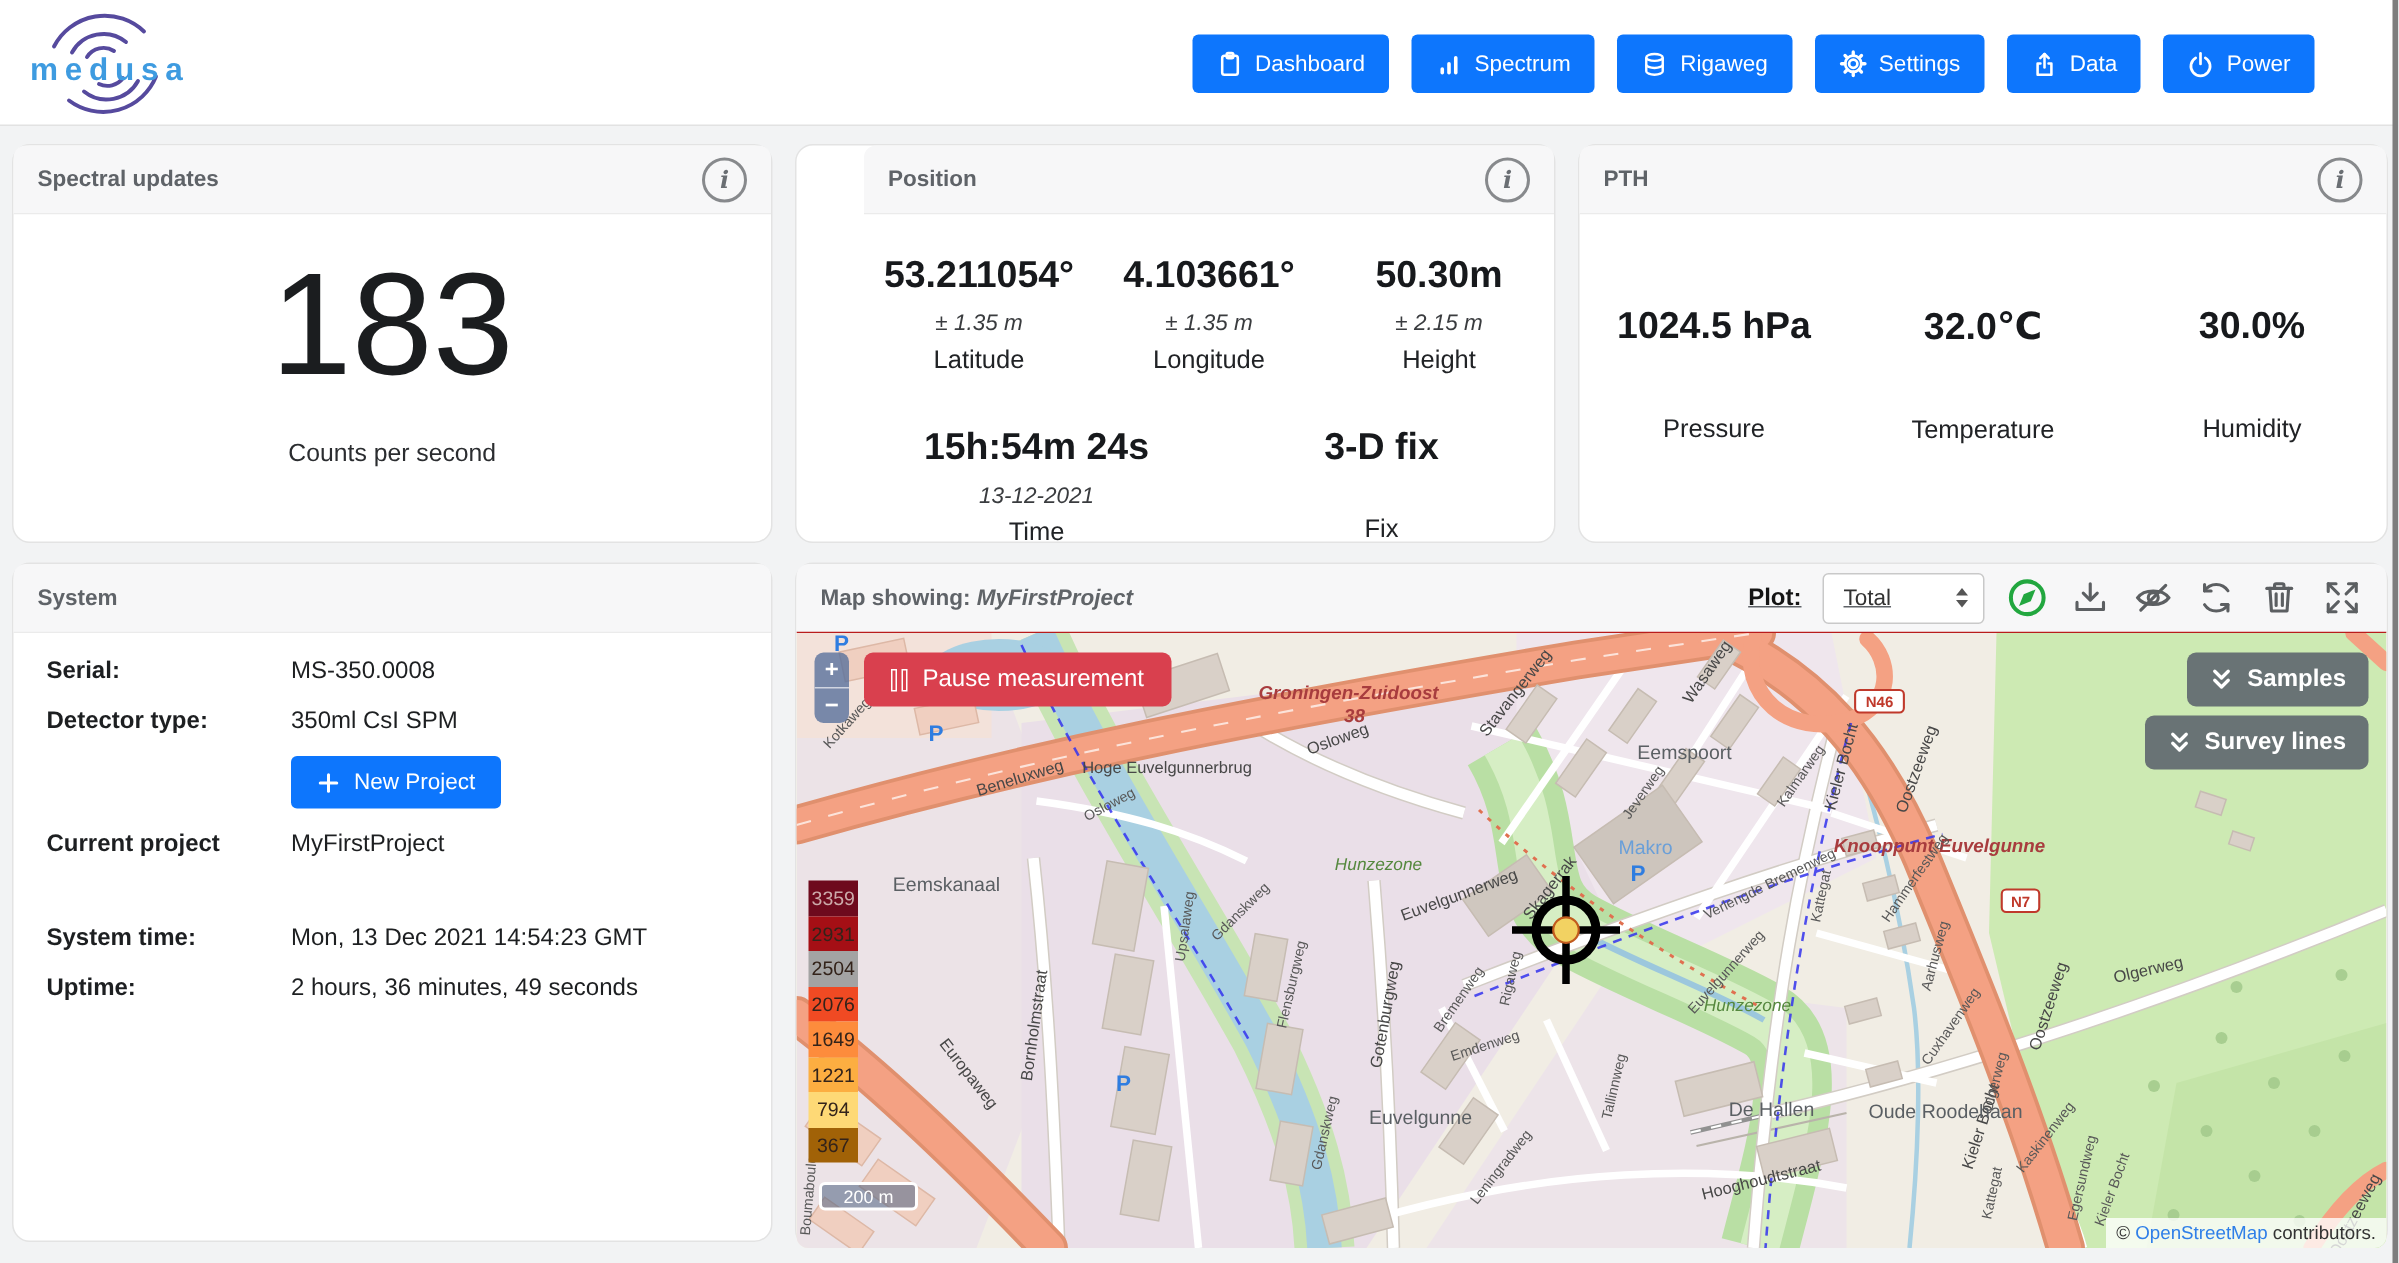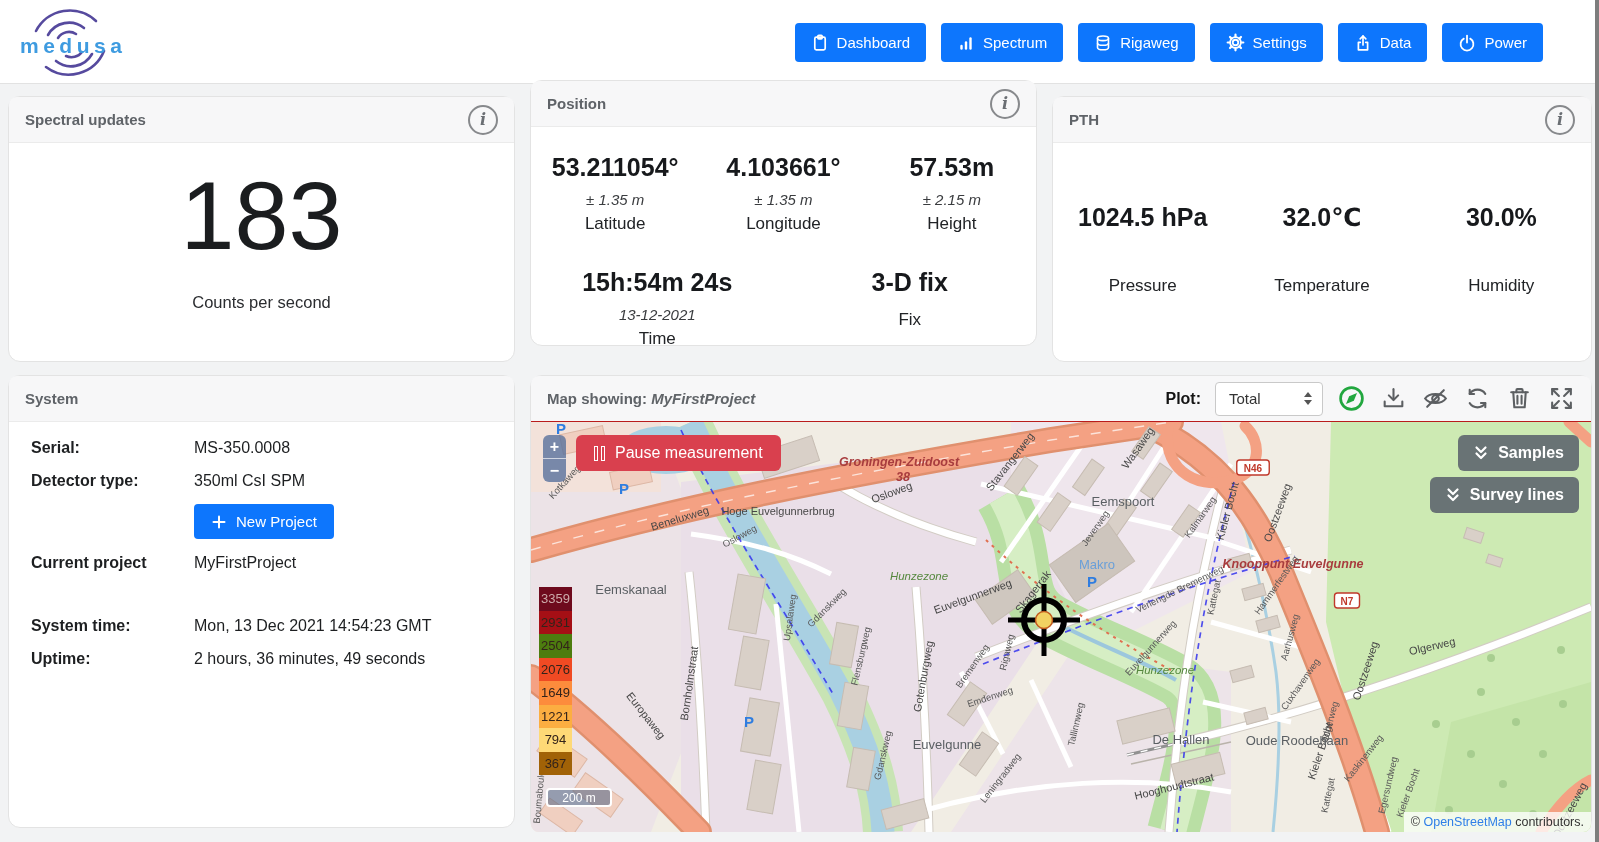--- a/index.html
+++ b/index.html
@@ -17,21 +17,21 @@
 
   
   .card{position:absolute;background:#fff;border:1px solid #e3e3e3;border-radius:12px;}
   .card-header{height:46px;display:flex;align-items:center;padding:0 16px;background:#f7f7f8;
                border-bottom:1px solid #ebebeb;border-radius:8px 8px 0 0;
                font-weight:bold;font-size:15px;color:#5f6368;}
   .info-icon{margin-left:auto;width:30px;height:30px;border:2px solid #87898c;border-radius:50%;
              display:flex;align-items:center;justify-content:center;color:#6a6e73;
              font-family:"DejaVu Serif",serif;font-style:italic;font-weight:bold;font-size:16px;}
   .card-spectral{left:8px;top:96px;width:507px;height:266px;}
-  .card-position{left:530px;top:80px;width:507px;height:266px;}
+  .card-position{left:530px;top:96px;width:507px;height:266px;padding-left:45px;}
   .card-pth{left:1052px;top:96px;width:540px;height:266px;}
   .card-system{left:8px;top:375px;width:507px;height:453px;}
   .card-map{left:530px;top:375px;width:1062px;height:457px;}
 
   .big-number{margin-top:22px;text-align:center;font-size:97px;font-weight:300;line-height:1.05;color:#1b1d1f;}
   .big-sub{margin-top:26px;text-align:center;font-size:16.5px;color:#2b2d30;}
 
   .pos-grid{display:grid;grid-template-columns:1fr 1fr 1fr;text-align:center;margin-top:26px;}
   .pos-grid2{display:grid;grid-template-columns:1fr 1fr;text-align:center;margin-top:34px;}
   .metric-value{font-size:25px;font-weight:bold;color:#17191c;}
@@ -47,21 +47,21 @@
   .sys-value{color:#1d1f21;}
   .btn-primary{display:inline-flex;align-items:center;gap:9px;padding:9px 17px;background:#0d76fd;color:#fff;
                font-size:15px;border:none;border-radius:4px;cursor:pointer;}
   .sys-gap{height:30px;}
 
   
   .map-header{height:46px;display:flex;align-items:center;padding:0 16px;background:#f7f7f8;
               border-bottom:1px solid #b91c1c;border-radius:8px 8px 0 0;
               font-weight:bold;font-size:15px;color:#5f6368;}
   .map-title em{color:#606468;}
-  .map-tools{margin-left:auto;display:flex;align-items:center;gap:14px;}
+  .map-tools{margin-left:auto;display:flex;align-items:center;gap:14px;text-decoration:underline;}
   .plot-label{font-size:16px;color:#141414;font-weight:bold;}
   .plot-select{width:108px;height:34px;border:1px solid #c9c9c9;border-radius:4px;background:#fff;
                display:flex;align-items:center;justify-content:space-between;padding:0 10px 0 13px;
                font-size:15px;font-weight:normal;color:#333;cursor:pointer;}
   .sel-arrows{display:flex;flex-direction:column;gap:3px;}
   .sel-arrows i{display:block;width:0;height:0;border-left:4.5px solid transparent;border-right:4.5px solid transparent;}
   .sel-arrows .up{border-bottom:5px solid #555;}
   .sel-arrows .dn{border-top:5px solid #555;}
   .tool-icon{width:28px;height:28px;display:flex;align-items:center;justify-content:center;cursor:pointer;background:none;border:none;padding:0;}
 
@@ -199,34 +199,34 @@
         <div class="metric-value">53.211054°</div>
         <div class="metric-err">± 1.35 m</div>
         <div class="metric-label">Latitude</div>
       </div>
       <div>
         <div class="metric-value">4.103661°</div>
         <div class="metric-err">± 1.35 m</div>
         <div class="metric-label">Longitude</div>
       </div>
       <div>
-        <div class="metric-value">57.53m</div>
+        <div class="metric-value">50.30m</div>
         <div class="metric-err">± 2.15 m</div>
         <div class="metric-label">Height</div>
       </div>
     </div>
     <div class="pos-grid2">
       <div>
         <div class="metric-value">15h:54m 24s</div>
         <div class="metric-err">13-12-2021</div>
         <div class="metric-label">Time</div>
       </div>
       <div>
         <div class="metric-value">3-D fix</div>
-        <div class="metric-label" style="margin-top:13px;">Fix</div>
+        <div class="metric-label" style="margin-top:30px;">Fix</div>
       </div>
     </div>
   </div>
 
   <div class="card card-pth">
     <div class="card-header">
       <span>PTH</span>
       <span class="info-icon">i</span>
     </div>
     <div class="pth-grid">
@@ -588,21 +588,21 @@
         <svg width="16" height="16" viewBox="0 0 16 16" fill="none" stroke="#fff" stroke-width="2.2" stroke-linecap="round" stroke-linejoin="round">
           <path d="M3.5,2.5 L8,7 L12.5,2.5"></path>
             <path d="M3.5,8.5 L8,13 L12.5,8.5"></path>
         </svg>
         <span>Survey lines</span>
       </button>
 
       <div class="map-legend">
           <div class="legend-cell" style="background: rgb(110, 10, 29); color: rgb(204, 170, 170);">3359</div>
           <div class="legend-cell" style="background: rgb(165, 15, 21);">2931</div>
-          <div class="legend-cell" style="background: #4d7c0f;">2504</div>
+          <div class="legend-cell" style="background: #a3a3a3;">2504</div>
           <div class="legend-cell" style="background: rgb(240, 74, 35);">2076</div>
           <div class="legend-cell" style="background: rgb(253, 140, 60);">1649</div>
           <div class="legend-cell" style="background: rgb(252, 174, 65);">1221</div>
           <div class="legend-cell" style="background: rgb(254, 217, 118);">794</div>
           <div class="legend-cell" style="background: #a16207;">367</div>
         </div>
 
       <div class="scale-bar">200 m</div>
 
       <div class="attribution">

